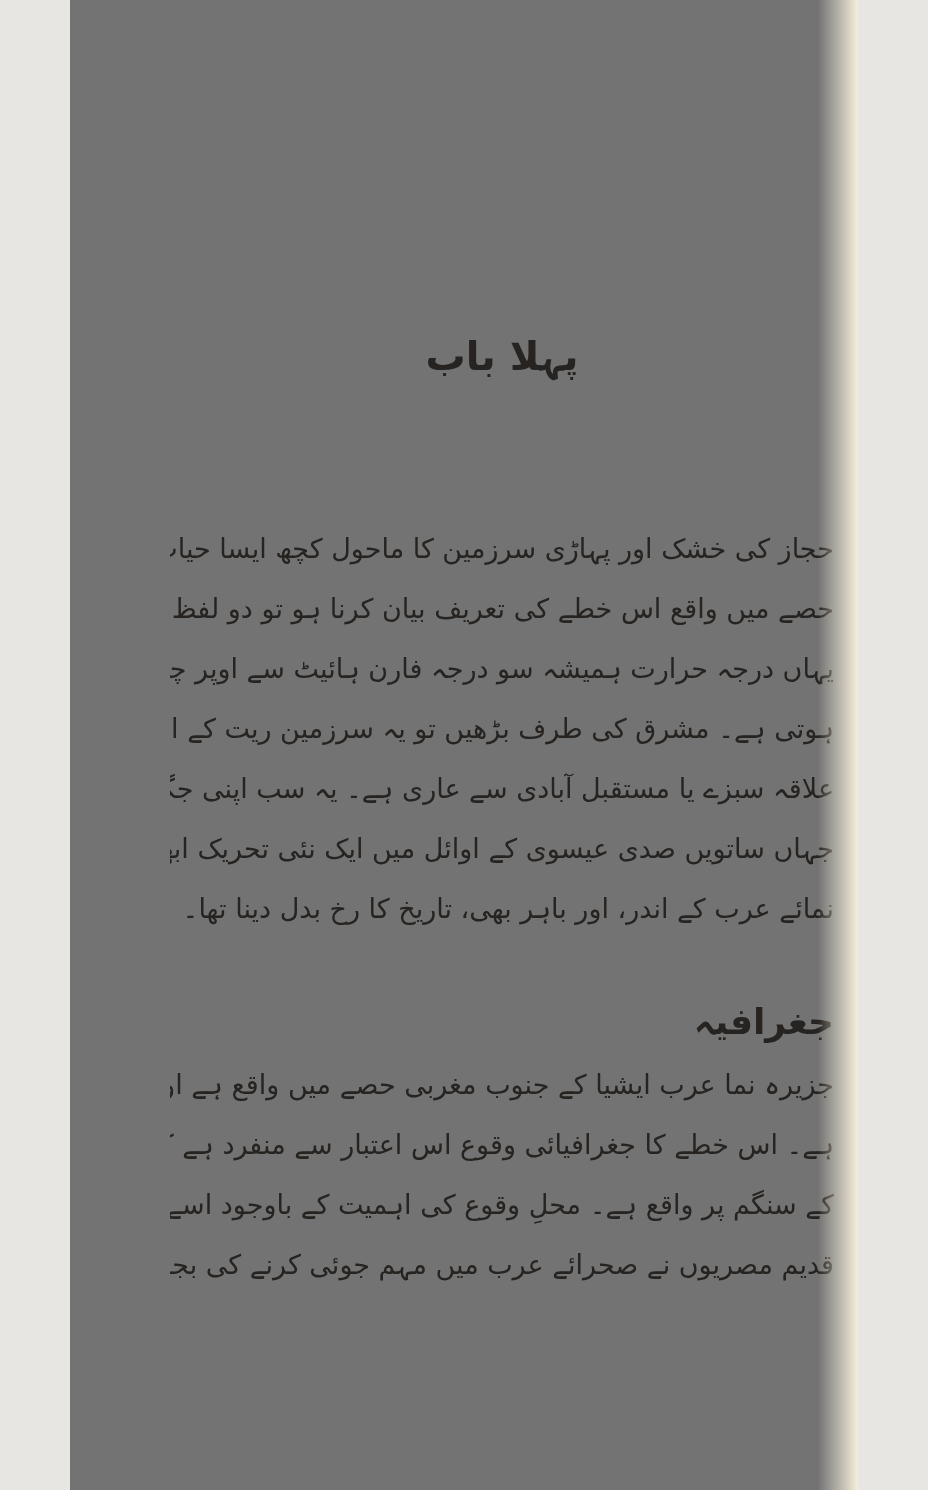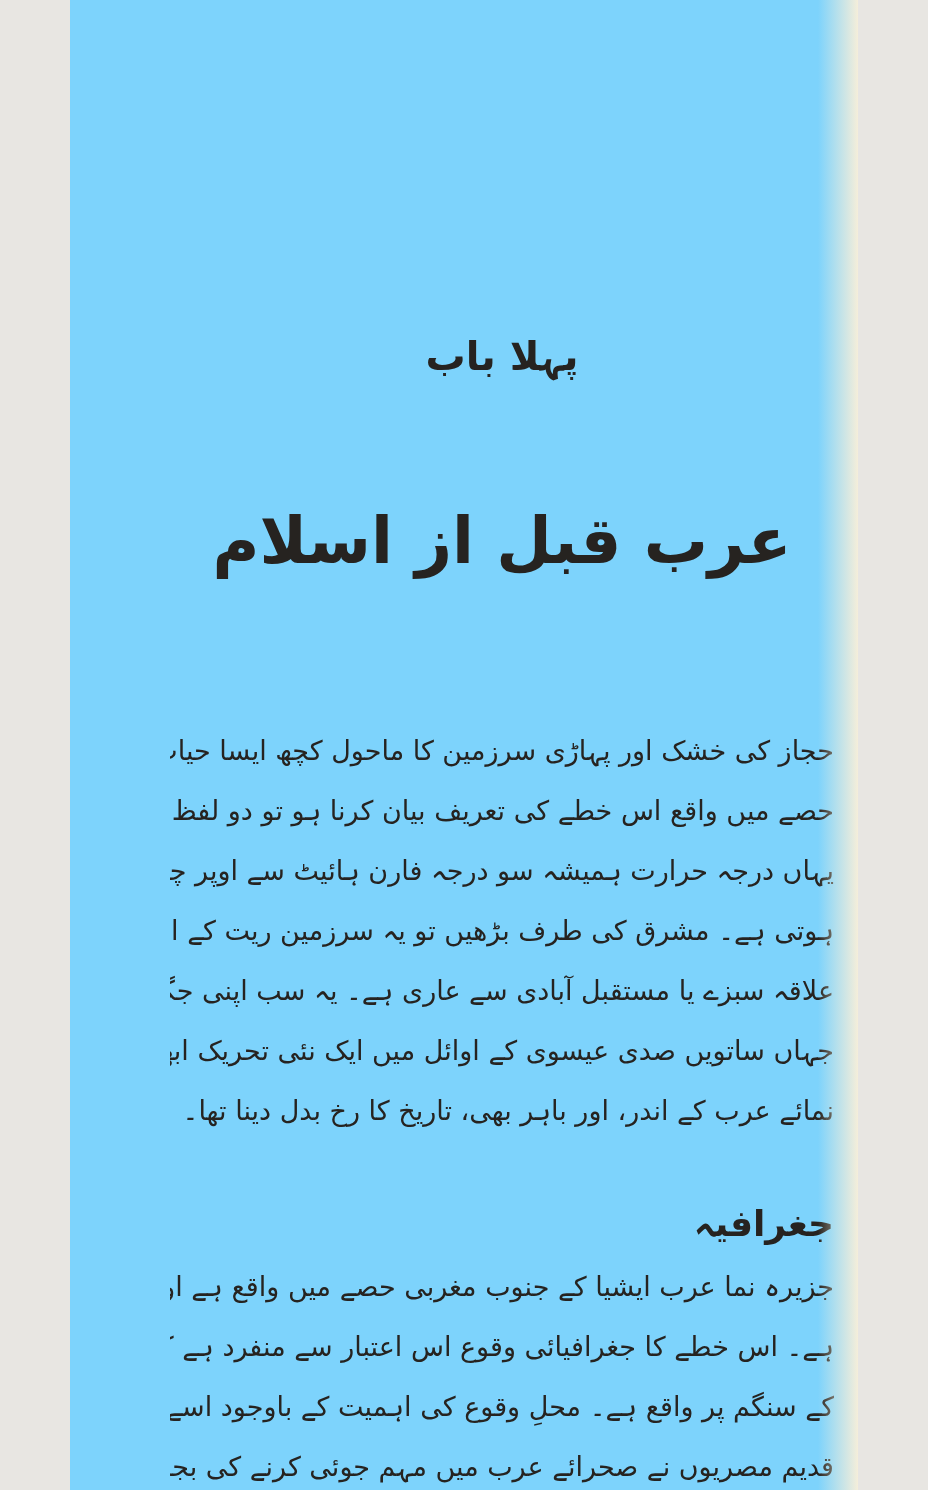--- a/index.html
+++ b/index.html
@@ -5,21 +5,21 @@
   html, body {
     margin: 0;
     padding: 0;
     background: #e8e6e2;
   }
   .page {
     position: relative;
     width: 788px;
     height: 1490px;
     margin: 0 auto;
-    background: #7dd3fc;
+    background: #737373;
     overflow: hidden;
     font-family: "DejaVu Sans", sans-serif;
     color: #262320;
   }
   
   .gutter-shadow {
     position: absolute;
     top: 0; right: 0;
     width: 40px; height: 100%;
     background: linear-gradient(to right, rgba(246,239,222,0), #f5eeda);
@@ -79,21 +79,20 @@
 </style>
 </head>
 <body>
 
 <div class="page">
 
   <div class="text-block">
 
     <div class="chapter-label">پہلا باب</div>
 
-    <h1 class="book-title">عرب قبل از اسلام</h1>
 
     <div class="body-para">
       <div class="line">حجاز کی خشک اور پہاڑی سرزمین کا ماحول کچھ ایسا حیات افزا نہیں ہے۔ جزیرہ نما عرب کے مغربی</div>
       <div class="line">حصے میں واقع اس خطے کی تعریف بیان کرنا ہو تو دو لفظ ہی کافی ہیں یعنی گرم اور خشک۔ موسم گرما میں</div>
       <div class="line">یہاں درجہ حرارت ہمیشہ سو درجہ فارن ہائیٹ سے اوپر چلا جاتا ہے اور بارش وغیرہ نہ ہونے کے برابر</div>
       <div class="line">ہوتی ہے۔ مشرق کی طرف بڑھیں تو یہ سرزمین ریت کے ان گنت ٹیلوں سے پٹی نظر آتی ہے۔ یہ</div>
       <div class="line">علاقہ سبزے یا مستقبل آبادی سے عاری ہے۔ یہ سب اپنی جگہ لیکن یہی وہ بنجر اور بانجھ سرزمین ہے</div>
       <div class="line">جہاں ساتویں صدی عیسوی کے اوائل میں ایک نئی تحریک ابھری؛ ایک ایسی تحریک جس نے جزیرہ</div>
       <div class="line last">نمائے عرب کے اندر، اور باہر بھی، تاریخ کا رخ بدل دینا تھا۔</div>
     </div>

